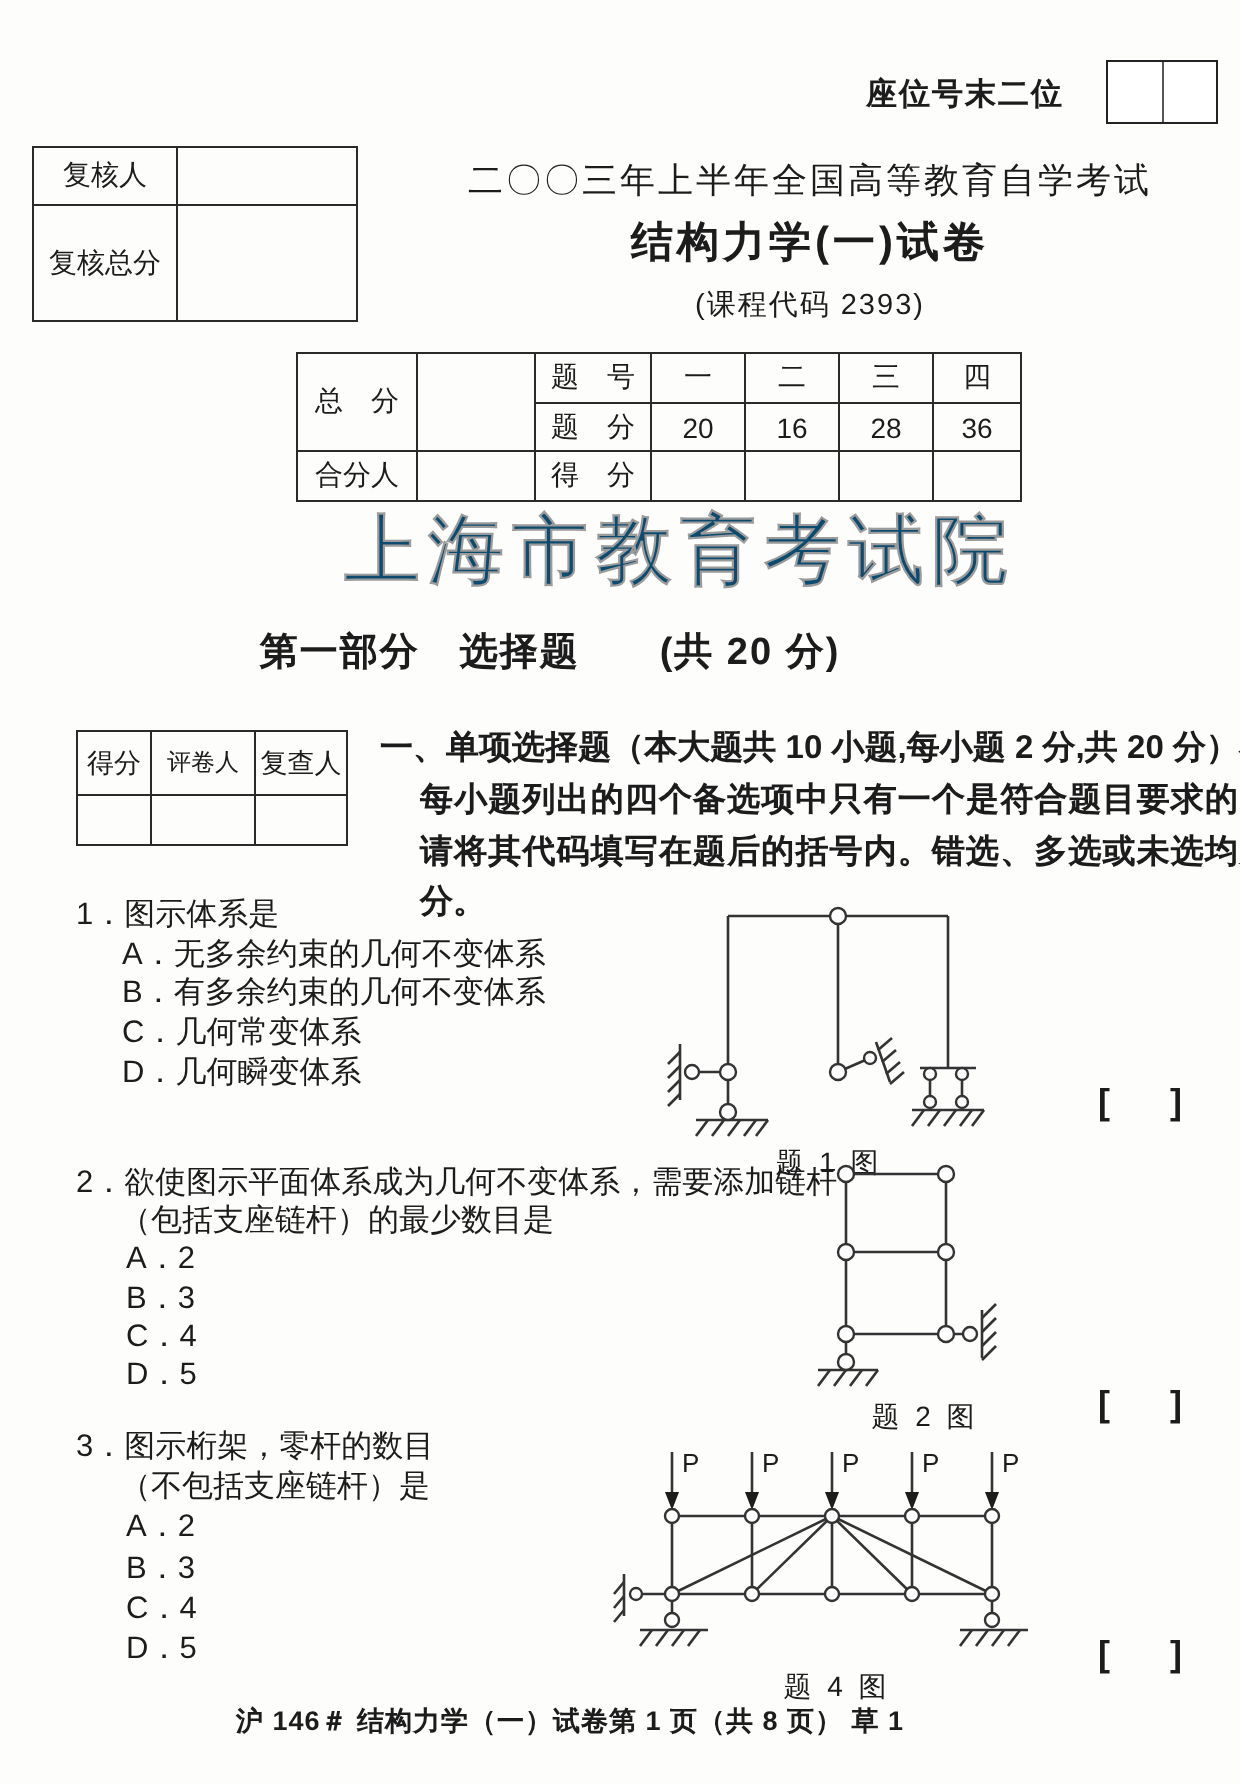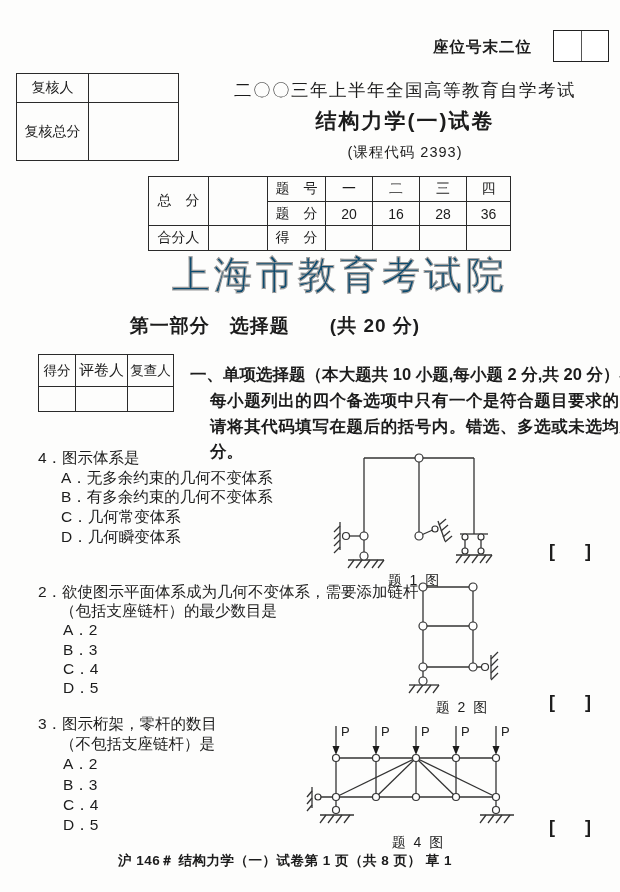--- a/index.html
+++ b/index.html
@@ -117,44 +117,44 @@
       <td></td>
       <td></td>
     </tr>
   </tbody>
     </table>
 
   <div class="abs watermark" style="left:140px; top:250px; width:400px;">上海市教育考试院</div>
 
   <div class="abs part-title" style="left:50px; top:313px; width:450px;">第一部分　选择题　　(共 20 分)</div>
 
-  <table class="abs" style="left:38px; top:354px; width:135px; font-size:13.5px;">
+  <table class="abs" style="left:38px; top:365px; width:135px; font-size:13.5px;">
     <colgroup>
         <col style="width:37px">
         <col style="width:52px">
         <col style="width:46px">
       </colgroup>
     <tbody>
         <tr style="height:32px">
       <td style="font-size:13.5px">得分</td>
-      <td style="font-size:15px">评卷人</td>
+      <td style="font-size:12px">评卷人</td>
       <td style="font-size:13.5px">复查人</td>
     </tr>
     <tr style="height:25px">
       <td></td>
       <td></td>
       <td></td>
     </tr>
   </tbody>
     </table>
 
   <div class="abs instruction" style="left:190px; top:362px; width:426px;">一、单项选择题（本大题共 10 小题,每小题 2 分,共 20 分）在每小题列出的四个备选项中只有一个是符合题目要求的，请将其代码填写在题后的括号内。错选、多选或未选均无分。</div>
 
   <div class="abs question" style="left:38px; top:448px; line-height:19.7px;">
-    <div>4．图示体系是</div>
+    <div>1．图示体系是</div>
     <div class="q-opt">A．无多余约束的几何不变体系</div>
     <div class="q-opt">B．有多余约束的几何不变体系</div>
     <div class="q-opt">C．几何常变体系</div>
     <div class="q-opt">D．几何瞬变体系</div>
   </div>
 
   <div class="abs" style="left:332px; top:448px; width:165px;">
     <svg width="165" height="122" viewBox="0 0 165 122">
       <g class="st">
         <line x1="32" y1="10" x2="142" y2="10"></line>

